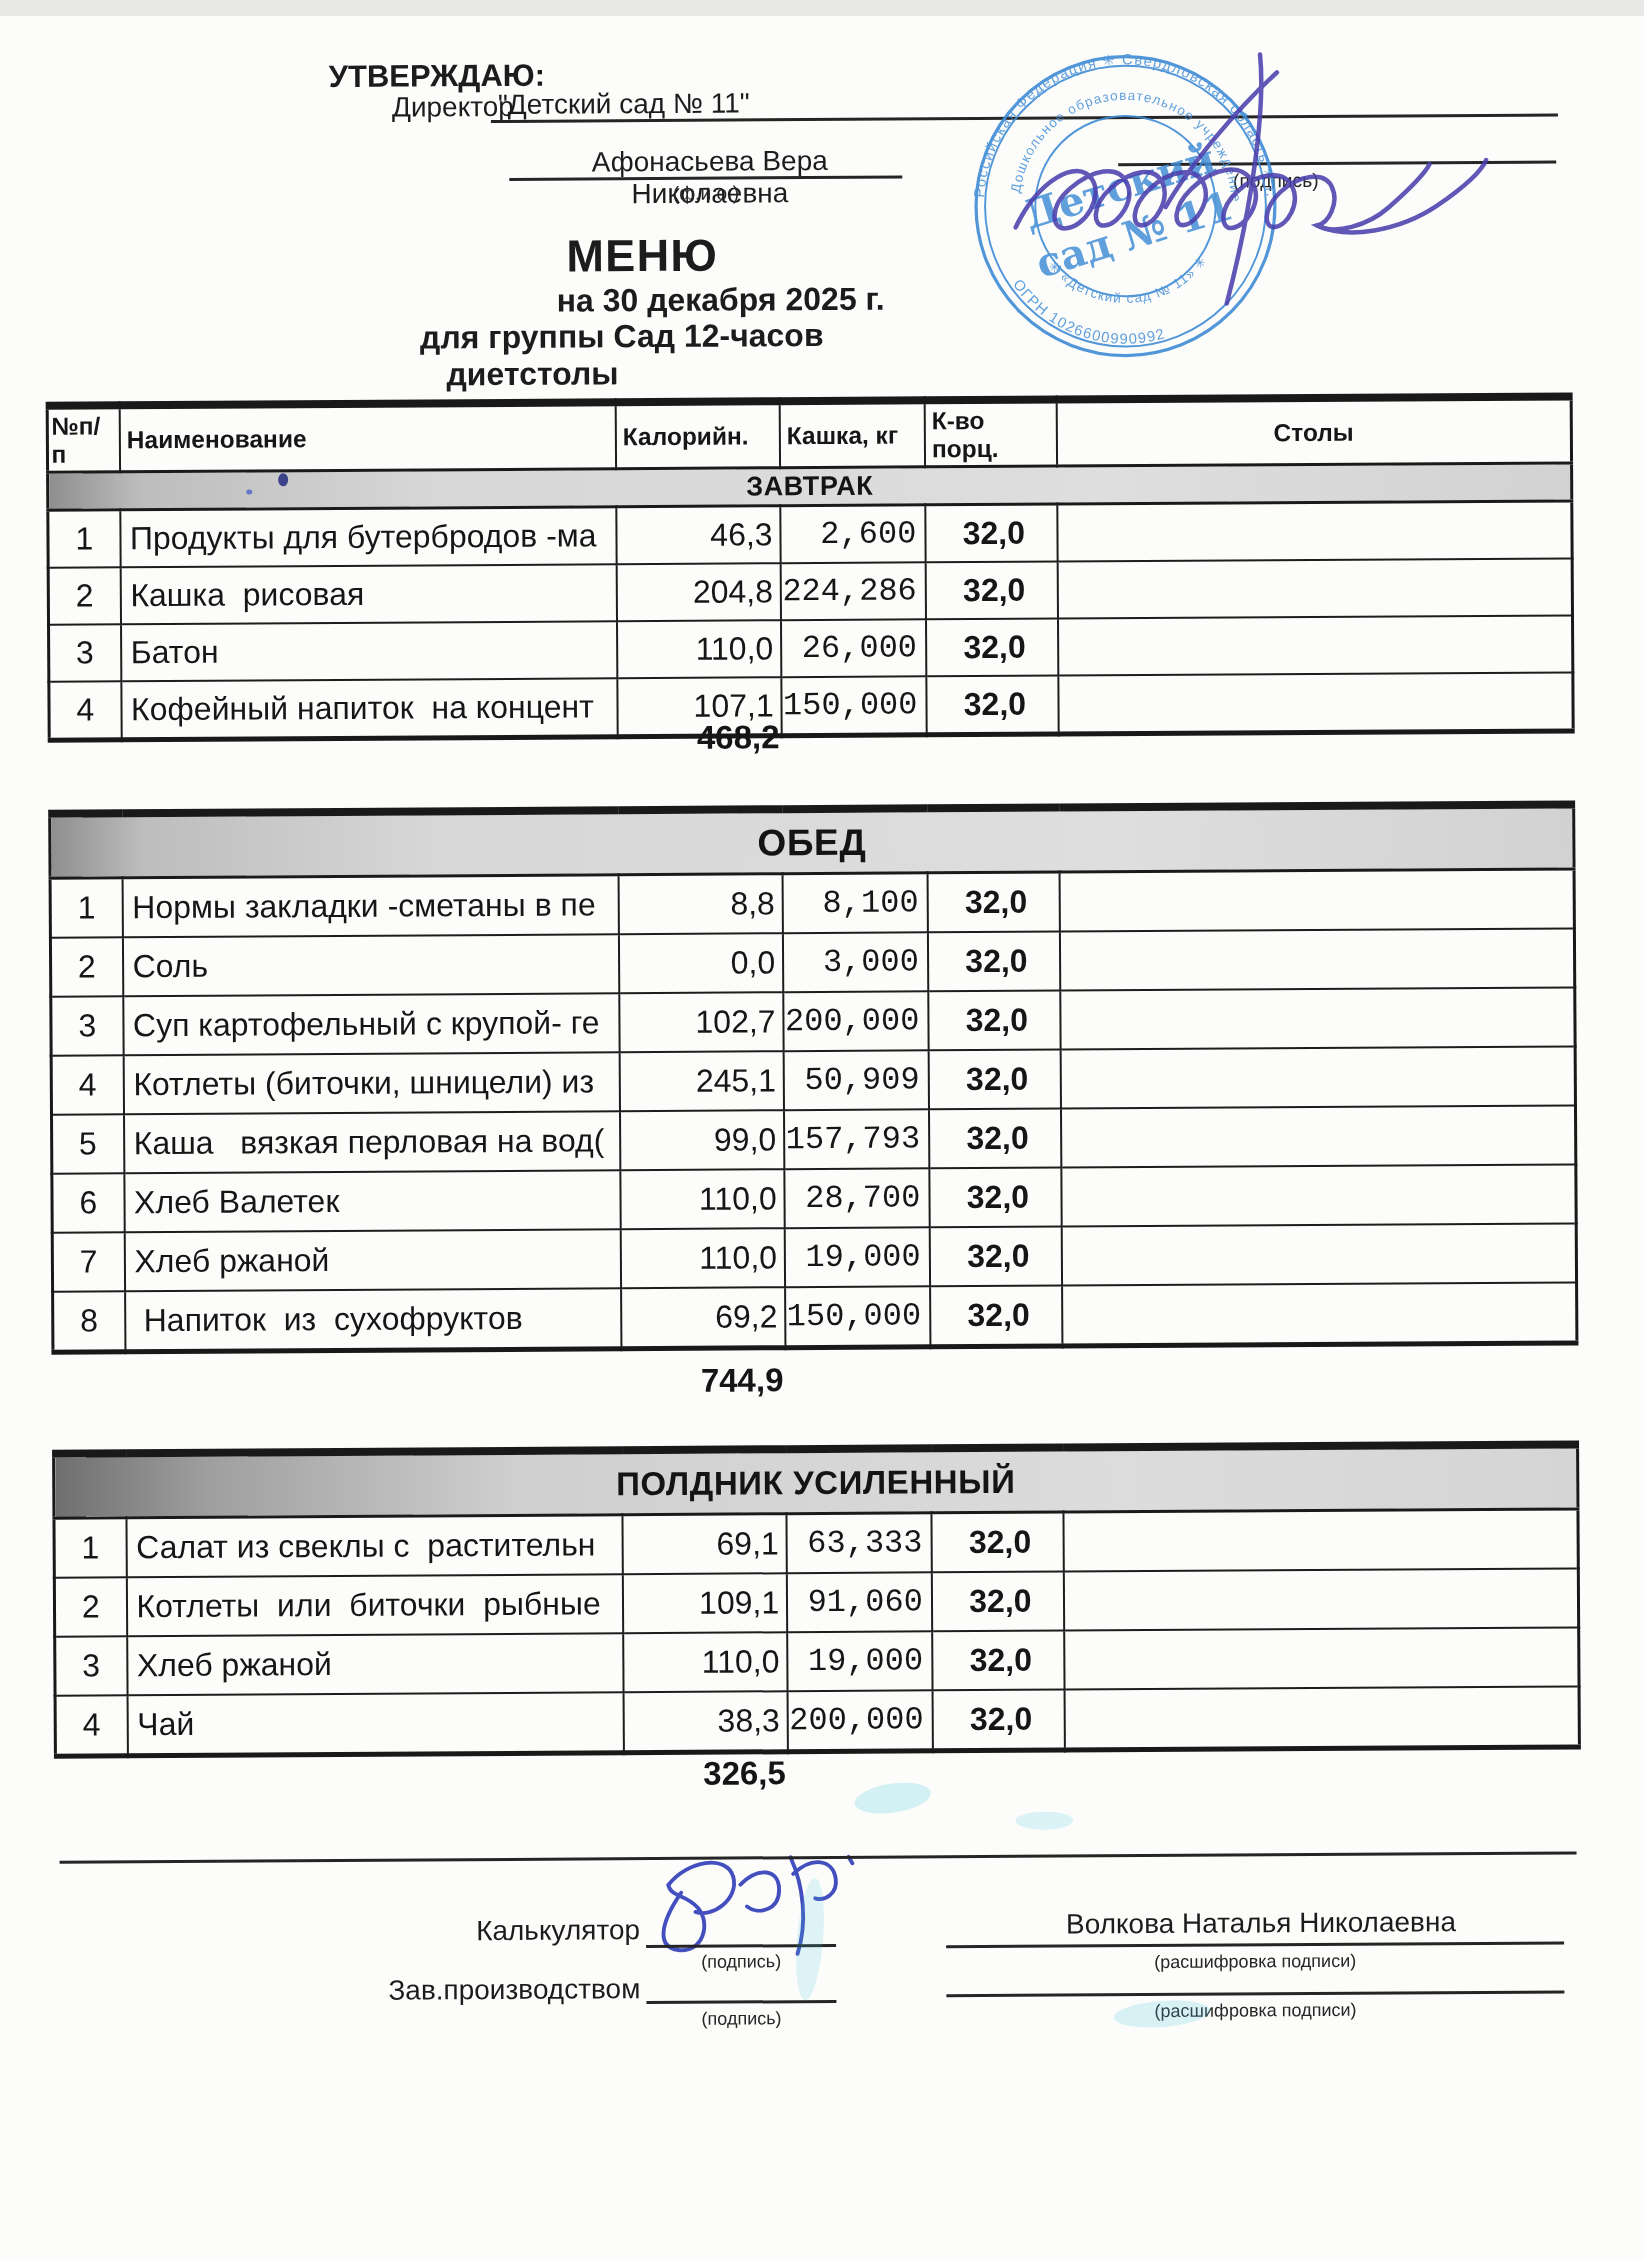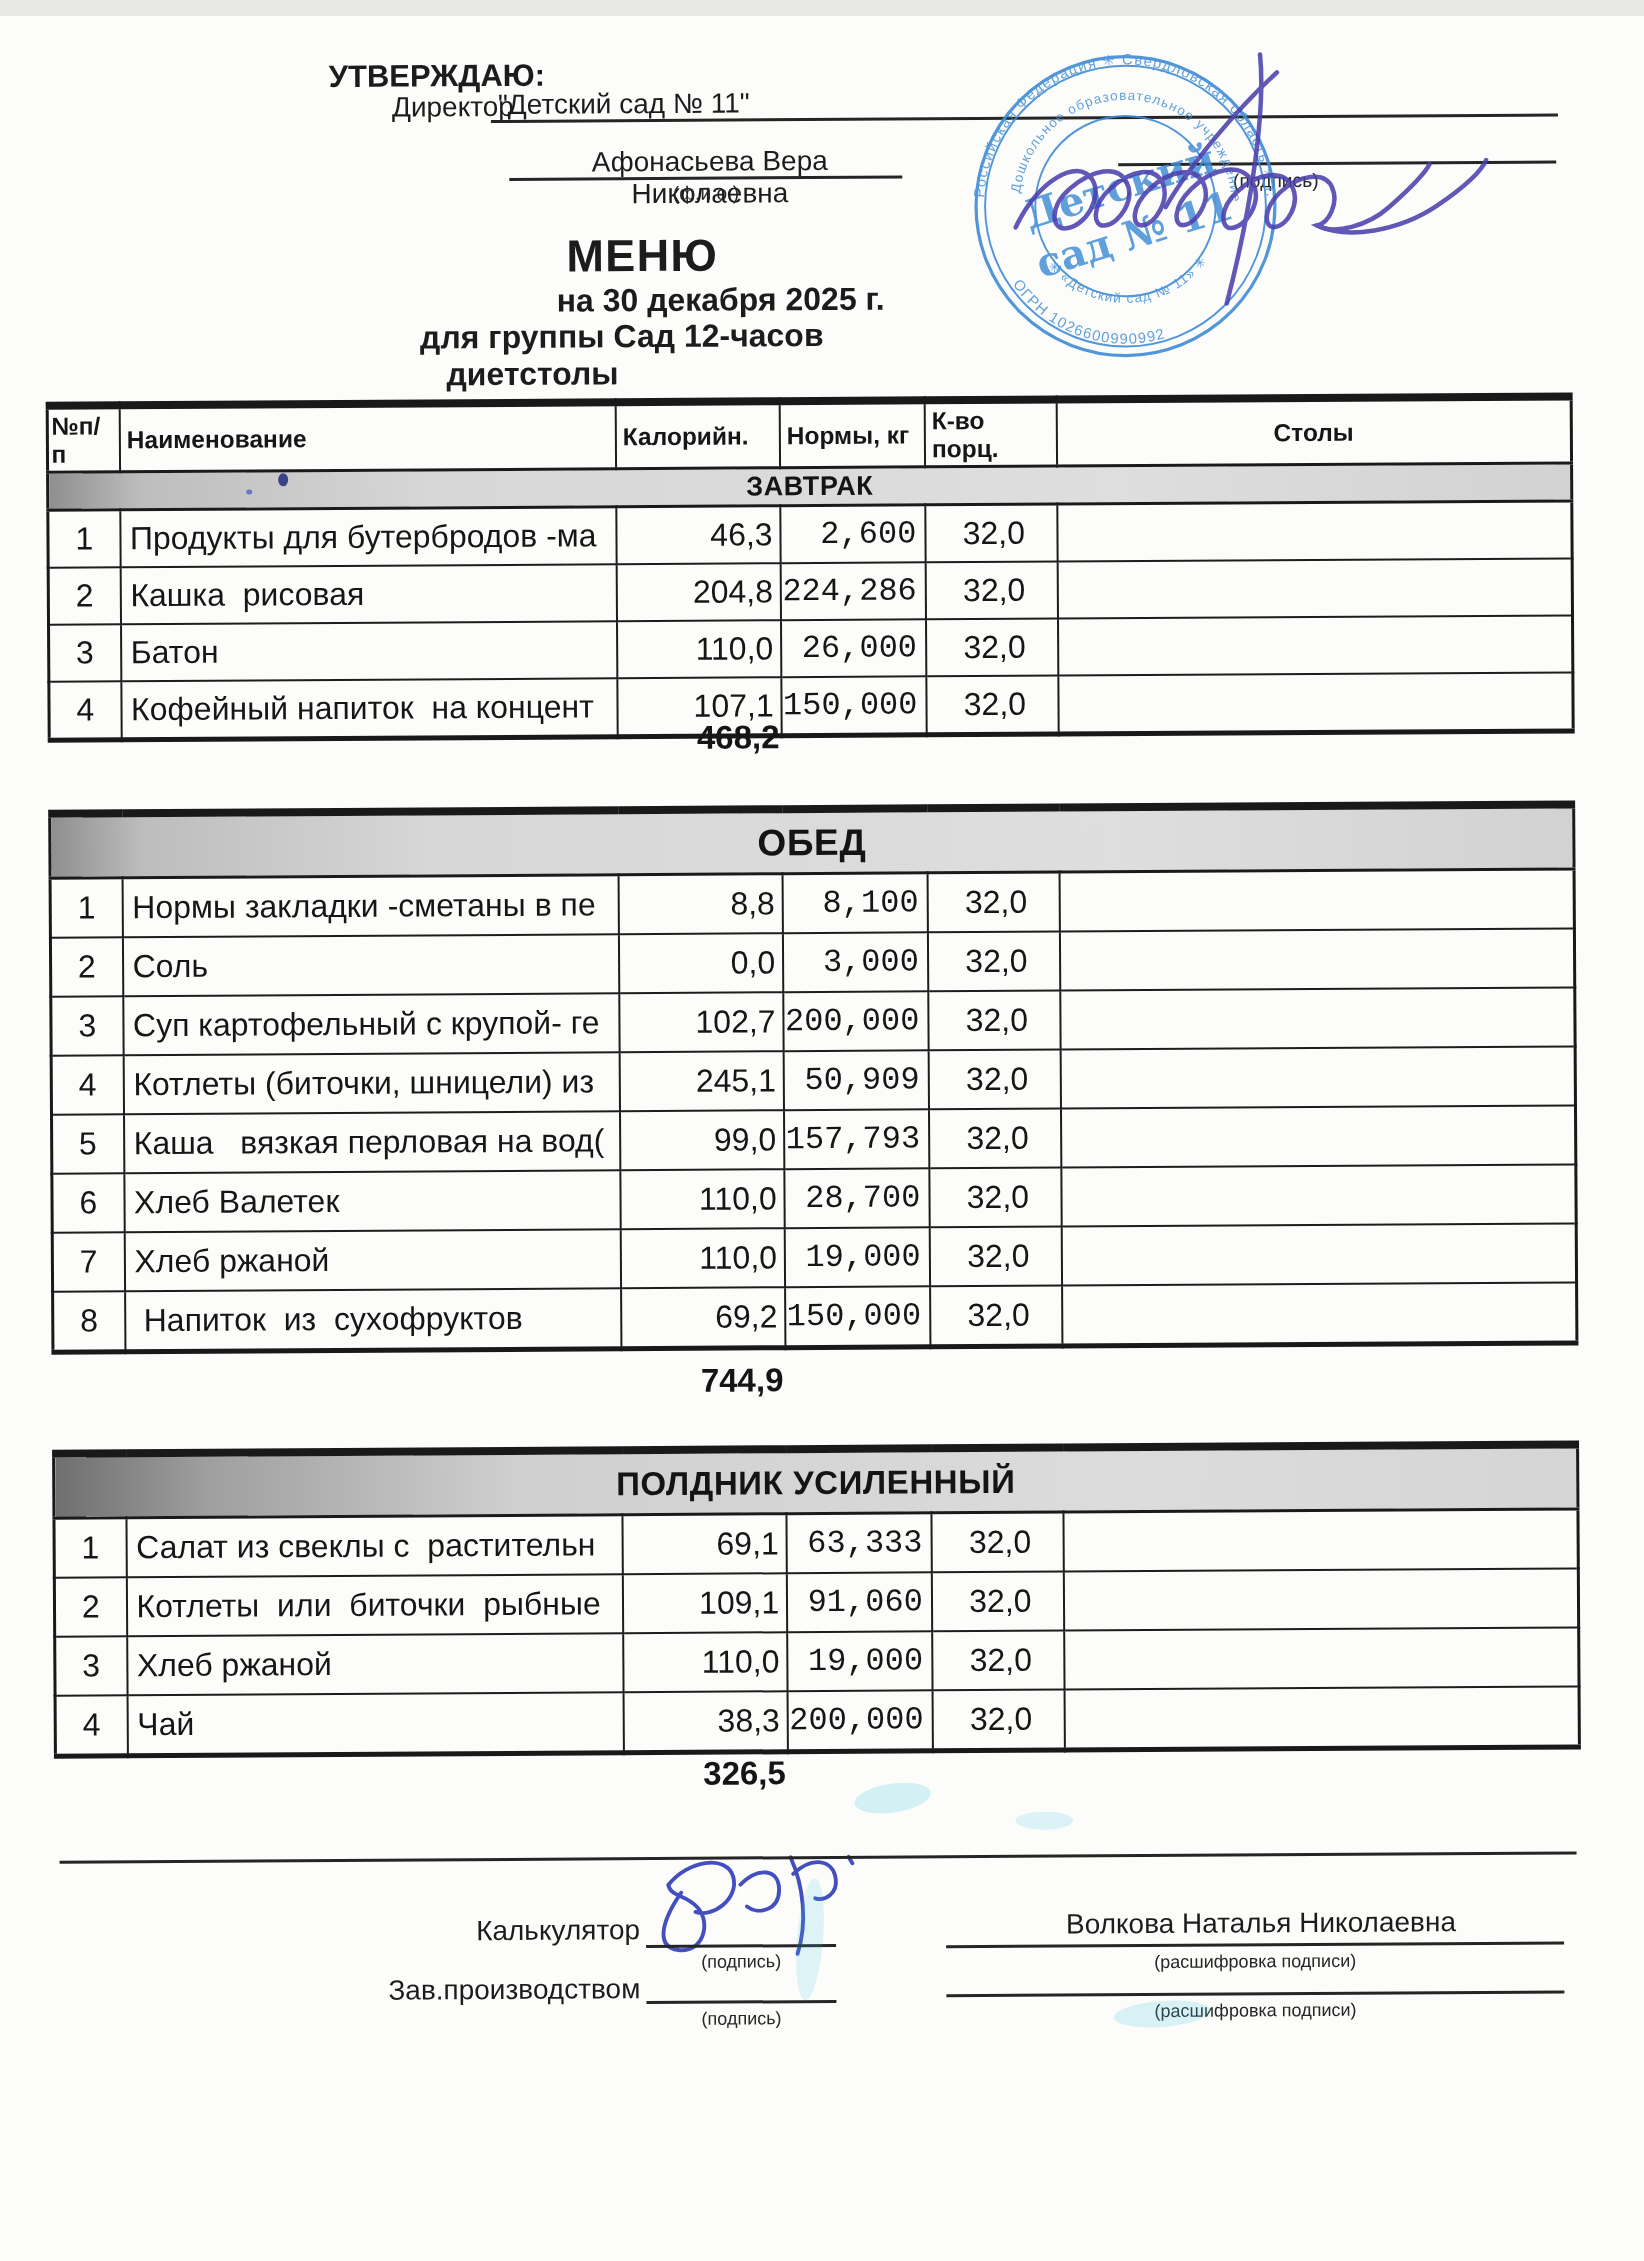--- a/index.html
+++ b/index.html
@@ -37,21 +37,21 @@
   }
   table.t-lunch tr.band td{height:57px; font-size:37px;}
   table.t-snack tr.band td{height:57px; font-size:33px;
     background:linear-gradient(90deg,#6f6f6f 0%,#9f9f9f 10%,#cfcfcf 30%,#dcdcdc 70%,#d5d5d5 100%);}
   .menu tbody td{height:53px; font-size:32px; color:#161616; vertical-align:middle;}
   table.t-lunch tbody td, table.t-snack tbody td{height:55px;}
   td.c-num{text-align:center; font-size:30px;}
   td.c-name{text-align:left; padding-left:9px; white-space:pre;}
   td.c-kcal{text-align:right; padding-right:6.4px;}
   td.c-out{text-align:right; padding-right:7.7px;font-family:Liberation Mono, monospace;}
-  td.c-portions{text-align:right; padding-right:31px;}
+  td.c-portions{text-align:right; padding-right:31px;font-weight:bold;}
 
   .total{position:absolute; left:644px; width:193px; text-align:center;
     font-size:33px; font-weight:bold; color:#151515;}
 
   .artifact{position:absolute; border-radius:50%; pointer-events:none;}
   svg{display:block;}
 </style>
 </head>
 <body>
 
@@ -141,21 +141,21 @@
           <col style="width:164px">
               <col style="width:145px">
           <col style="width:132px">
           <col style="width:515px">
         </colgroup>
     <thead>
       <tr>
         <th style="padding-left:2.6px;">№п/п</th>
         <th>Наименование</th>
         <th>Калорийн.</th>
-        <th>Нормы, кг</th>
+        <th>Кашка, кг</th>
         <th>К-во порц.</th>
         <th class="col-stoly">Столы</th>
       </tr>
       <tr class="band">
         <td colspan="6">ЗАВТРАК</td>
       </tr>
     </thead>
     <tbody>
           <tr>
             <td class="c-num">1</td>

